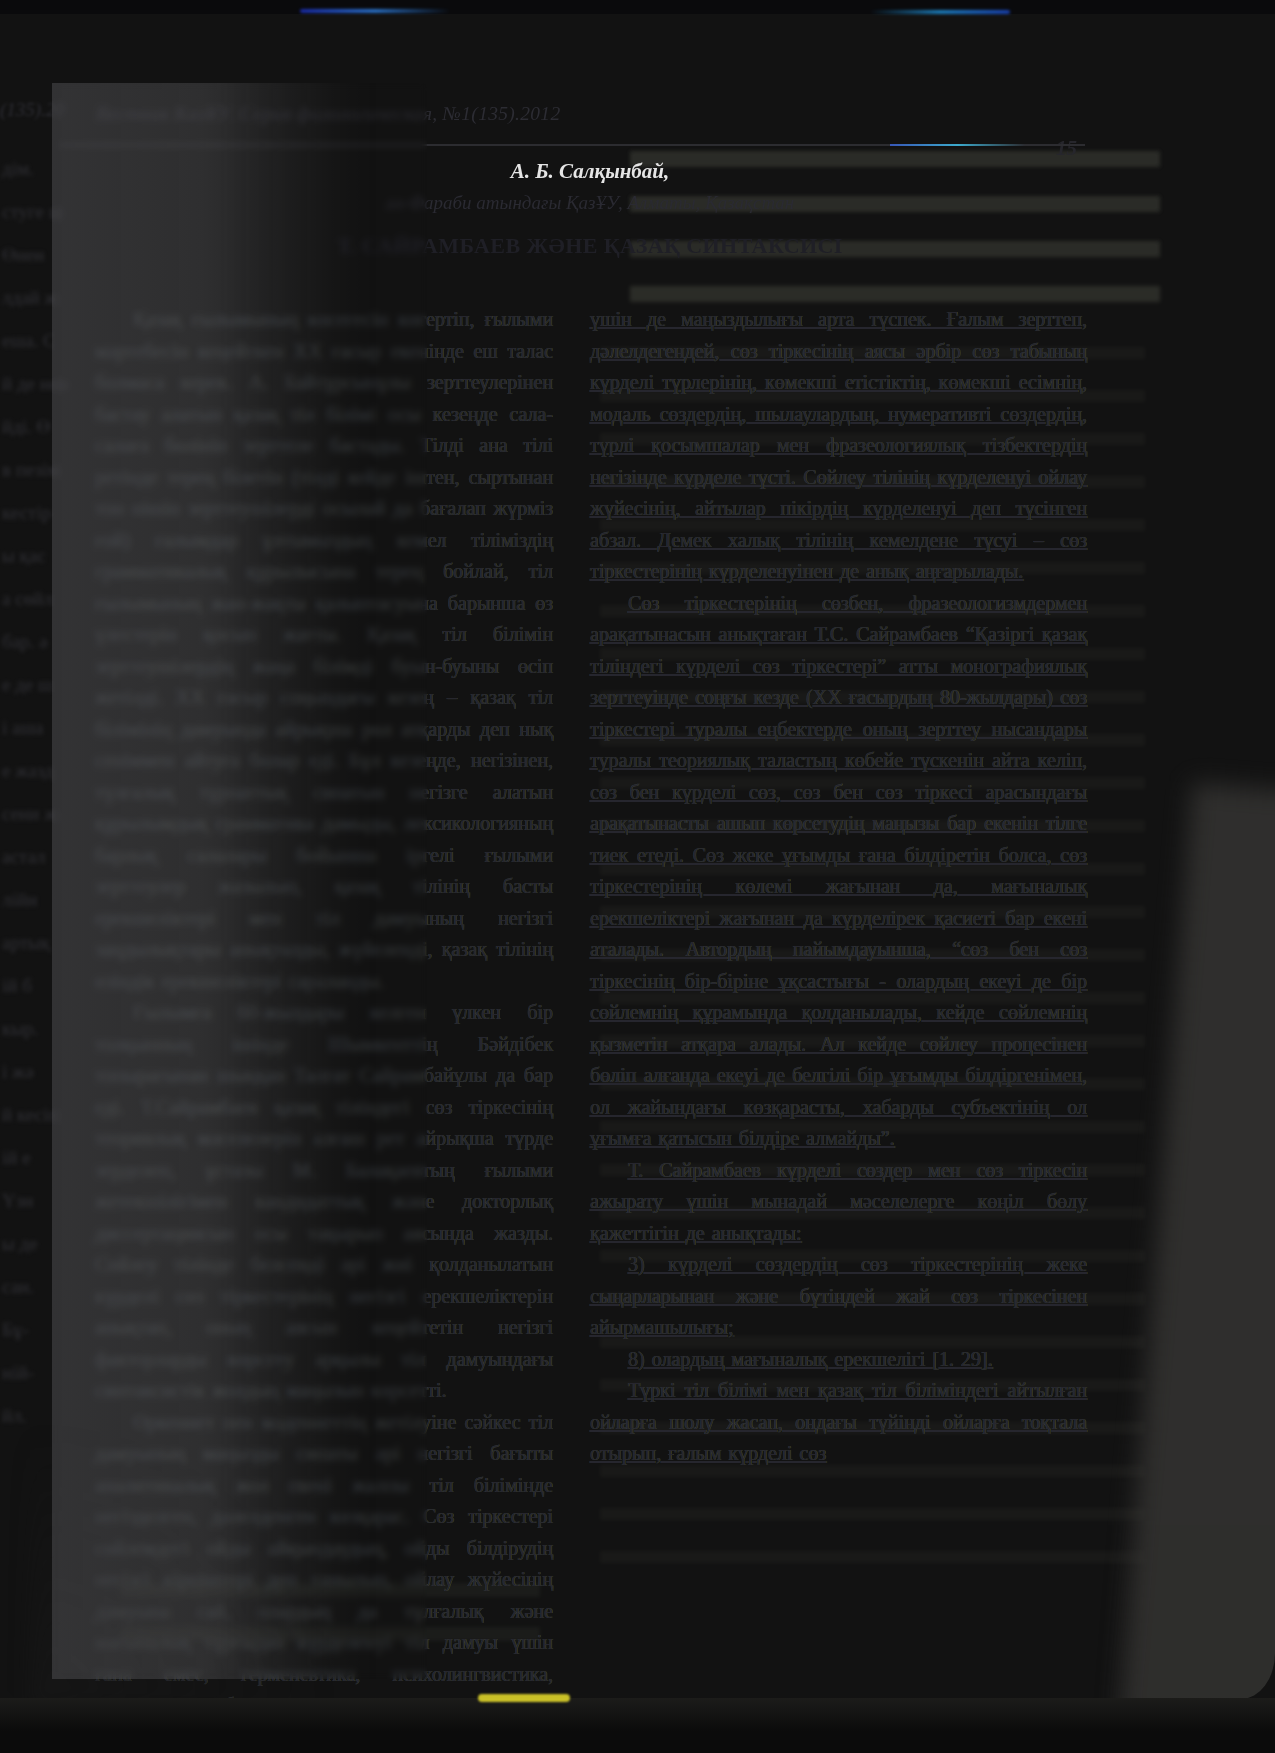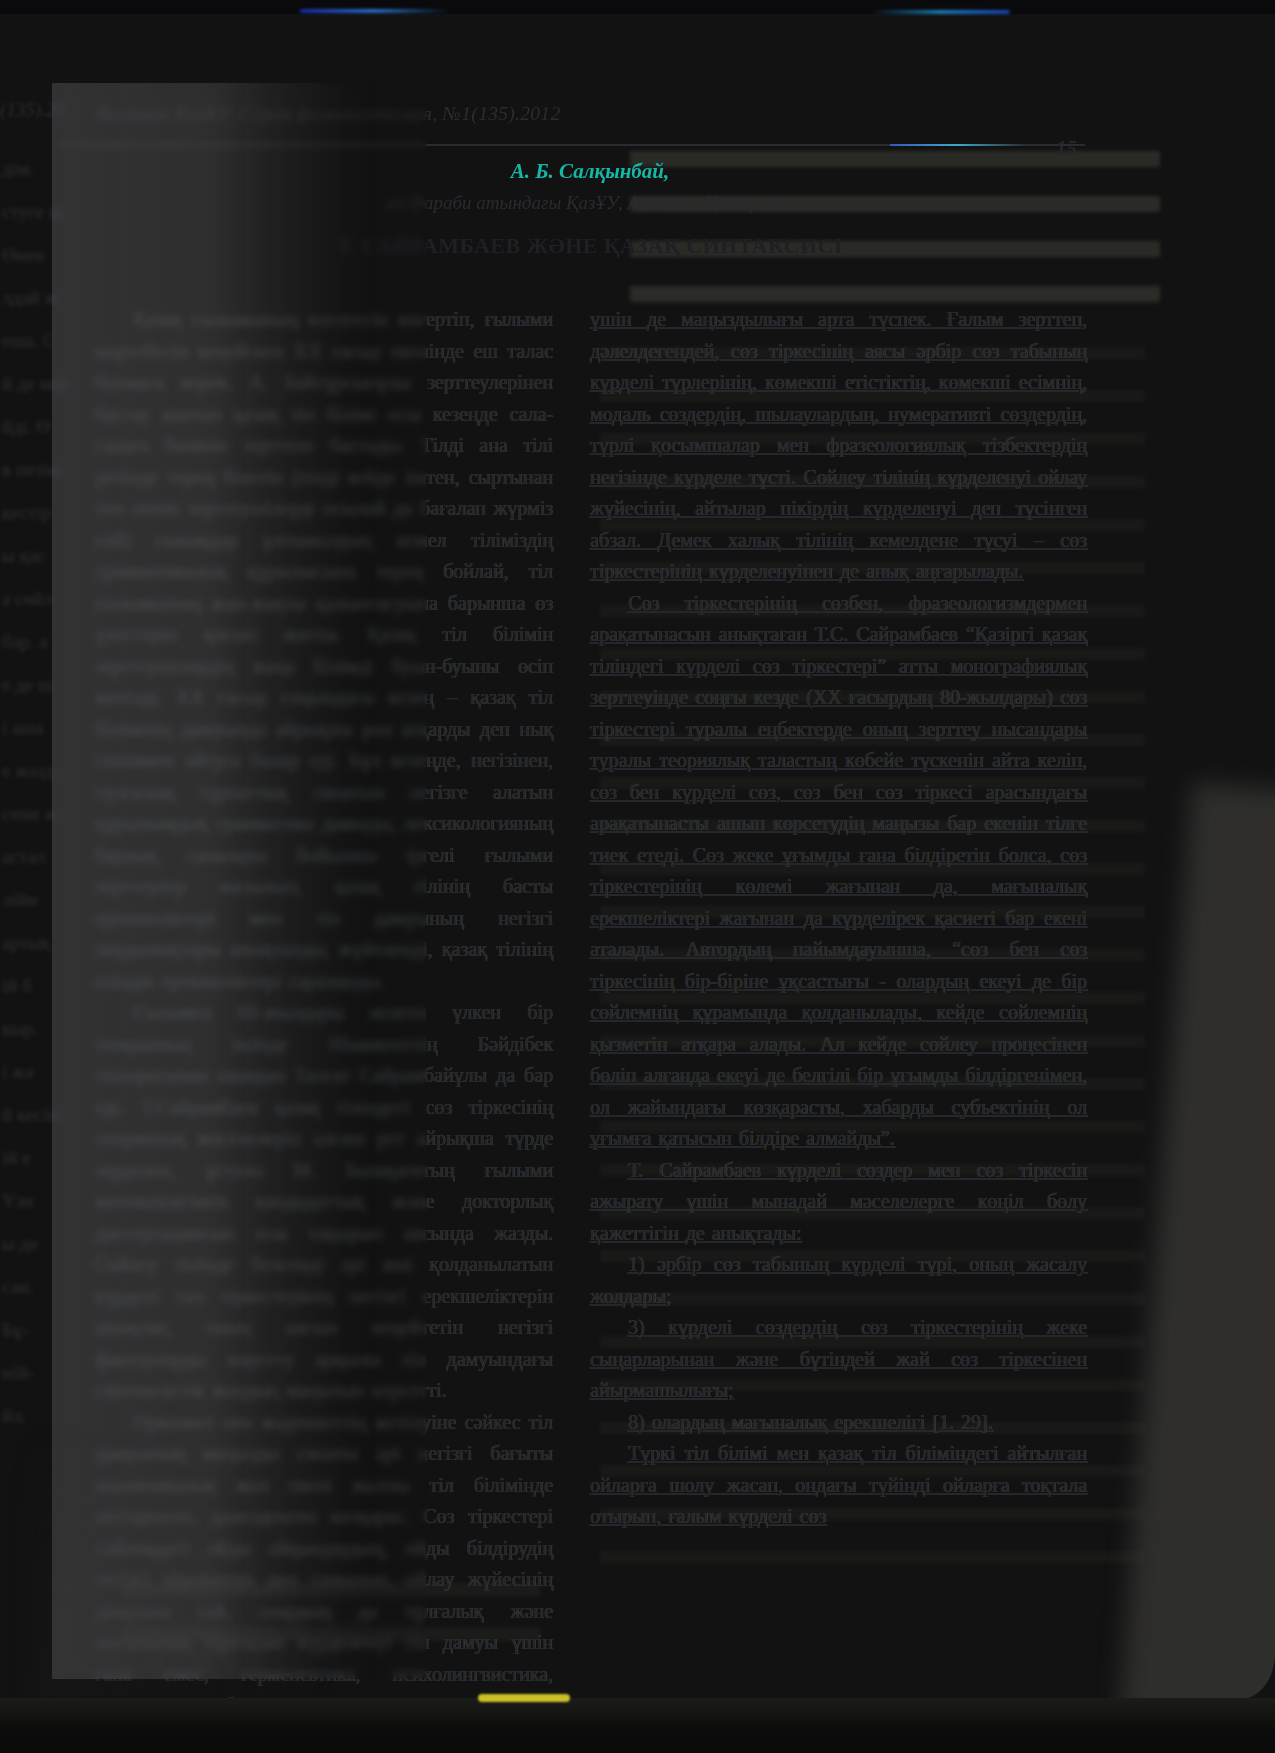--- a/index.html
+++ b/index.html
@@ -35,21 +35,21 @@
   .facing-header-frag{position:absolute;left:0px;top:86px;font-style:italic;font-size:19px;color:#33333b;filter:blur(1.8px);opacity:.8;z-index:2;}
 
   
   .header{position:absolute;left:60px;top:90px;width:1025px;z-index:3;}
   .journal{font-style:italic;font-size:19.5px;color:#2c2c33;padding-left:36px;letter-spacing:.3px;}
   .pagenum{position:absolute;right:8px;top:-6px;font-style:italic;font-weight:bold;font-size:21px;color:#26262c;margin-top:39px;}
   .header-rule{position:absolute;left:60px;top:131px;width:1025px;height:2px;background:#2c2c30;z-index:3;}
   .rule-blue{position:absolute;left:890px;top:131px;width:135px;height:2px;background:linear-gradient(to right,#3a5fd0,#3fc0e8,transparent);opacity:.85;filter:blur(.4px);z-index:3;}
 
   
-  .author{position:absolute;left:95px;top:146px;width:990px;text-align:center;font-weight:bold;font-style:italic;font-size:21px;color:#14b8a6;z-index:3;}
+  .author{position:absolute;left:95px;top:146px;width:990px;text-align:center;font-weight:bold;font-style:italic;font-size:21px;color:#e5e5e5;z-index:3;}
   .affiliation{position:absolute;left:95px;top:179px;width:990px;text-align:center;font-style:italic;font-size:19px;color:#2a2a32;z-index:3;}
   .title{position:absolute;left:95px;top:220px;width:990px;margin:0;text-align:center;font-weight:bold;font-size:22px;letter-spacing:.4px;color:#1f1f26;z-index:3;}
 
   
   .columns{position:absolute;left:95px;top:291px;width:992px;display:flex;gap:37px;z-index:3;}
   .col{color:#26262e;}
   .col.left{width:458px;}
   .col.right{width:497px;text-decoration:underline;}
   .para{
     margin:0;font-size:20px;line-height:31.5px;text-align:justify;text-indent:38px;
@@ -143,21 +143,20 @@
         </div>
       <div class="col right">
         <div>
 
         <p class="para">үшін де маңыздылығы арта түспек. Ғалым зерттеп, дәлелдегендей, сөз тіркесінің аясы әрбір сөз табының күрделі түрлерінің, көмекші етістіктің, көмекші есімнің, модаль сөздердің, шылаулардың, нумеративті сөздердің, түрлі қосымшалар мен фразеологиялық тізбектердің негізінде күрделе түсті. Сөйлеу тілінің күрделенуі ойлау жүйесінің, айтылар пікірдің күрделенуі деп түсінген абзал. Демек халық тілінің кемелдене түсуі – сөз тіркестерінің күрделенуінен де анық аңғарылады.</p>
             <p class="para">Сөз тіркестерінің сөзбен, фразеологизмдермен арақатынасын анықтаған Т.С. Сайрамбаев “Қазіргі қазақ тіліндегі күрделі сөз тіркестері” атты монографиялық зерттеуінде соңғы кезде (ХХ ғасырдың 80-жылдары) сөз тіркестері туралы еңбектерде оның зерттеу нысандары туралы теориялық таластың көбейе түскенін айта келіп, сөз бен күрделі сөз, сөз бен сөз тіркесі арасындағы арақатынасты ашып көрсетудің маңызы бар екенін тілге тиек етеді. Сөз жеке ұғымды ғана білдіретін болса, сөз тіркестерінің көлемі жағынан да, мағыналық ерекшеліктері жағынан да күрделірек қасиеті бар екені аталады. Автордың пайымдауынша, “сөз бен сөз тіркесінің бір-біріне ұқсастығы - олардың екеуі де бір сөйлемнің құрамында қолданылады, кейде сөйлемнің қызметін атқара алады. Ал кейде сөйлеу процесінен бөліп алғанда екеуі де белгілі бір ұғымды білдіргенімен, ол жайындағы көзқарасты, хабарды субъектінің ол ұғымға қатысын білдіре алмайды”.</p>
             <p class="para">Т. Сайрамбаев күрделі сөздер мен сөз тіркесін ажырату үшін мынадай мәселелерге көңіл бөлу қажеттігін де анықтады:</p>
           </div>
         <div>
 
-        <p class="para list-item">1)  әрбір сөз табының күрделі түрі, оның жасалу жолдары;</p>
             <p class="para list-item">3)  күрделі сөздердің сөз тіркестерінің жеке сыңарларынан және бүтіндей жай сөз тіркесінен айырмашылығы;</p>
             <p class="para list-item">8)  олардың мағыналық ерекшелігі [1. 29].</p>
           </div>
         <p class="para">Түркі тіл білімі мен қазақ тіл біліміндегі айтылған ойларға шолу жасап, ондағы түйінді ойларға тоқтала отырып, ғалым күрделі сөз</p>
       </div>
     </div>
 
     <div class="gutter-blur"></div>
     <div class="right-wedge"></div>
     <div class="bl-shade"></div>

